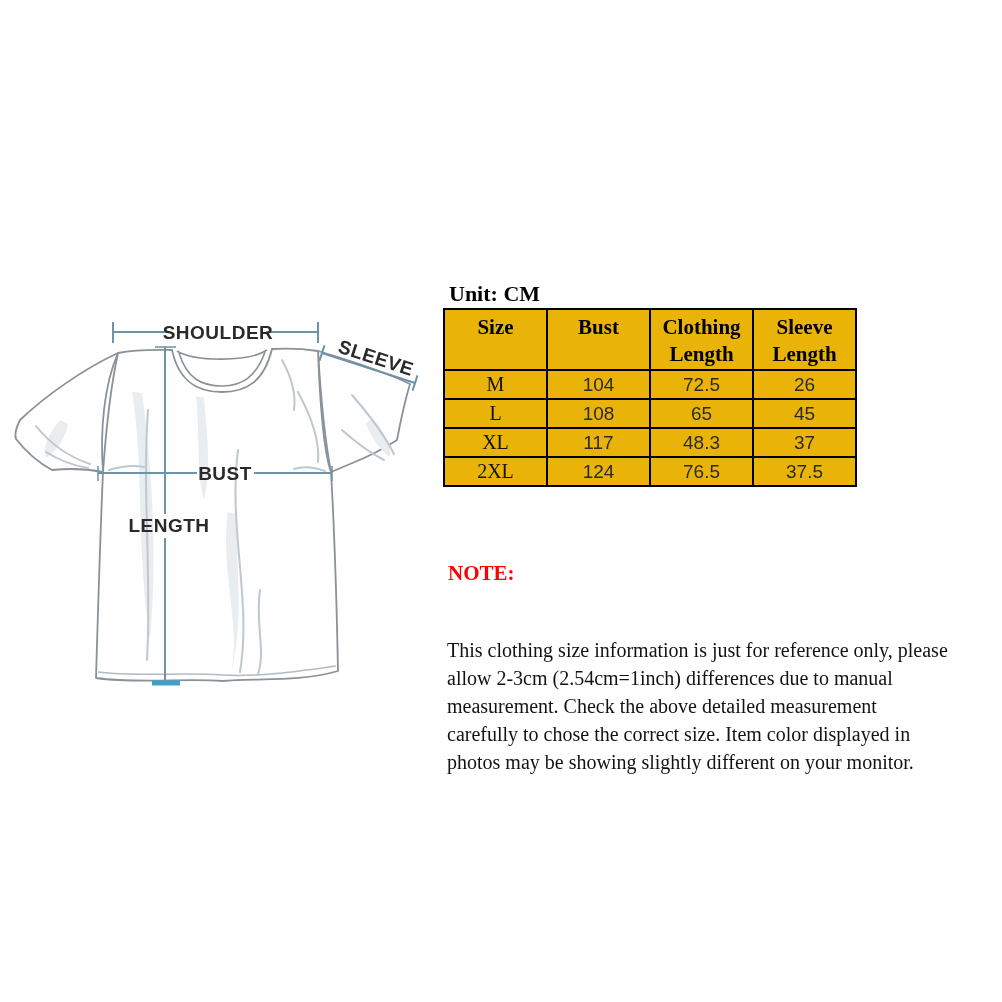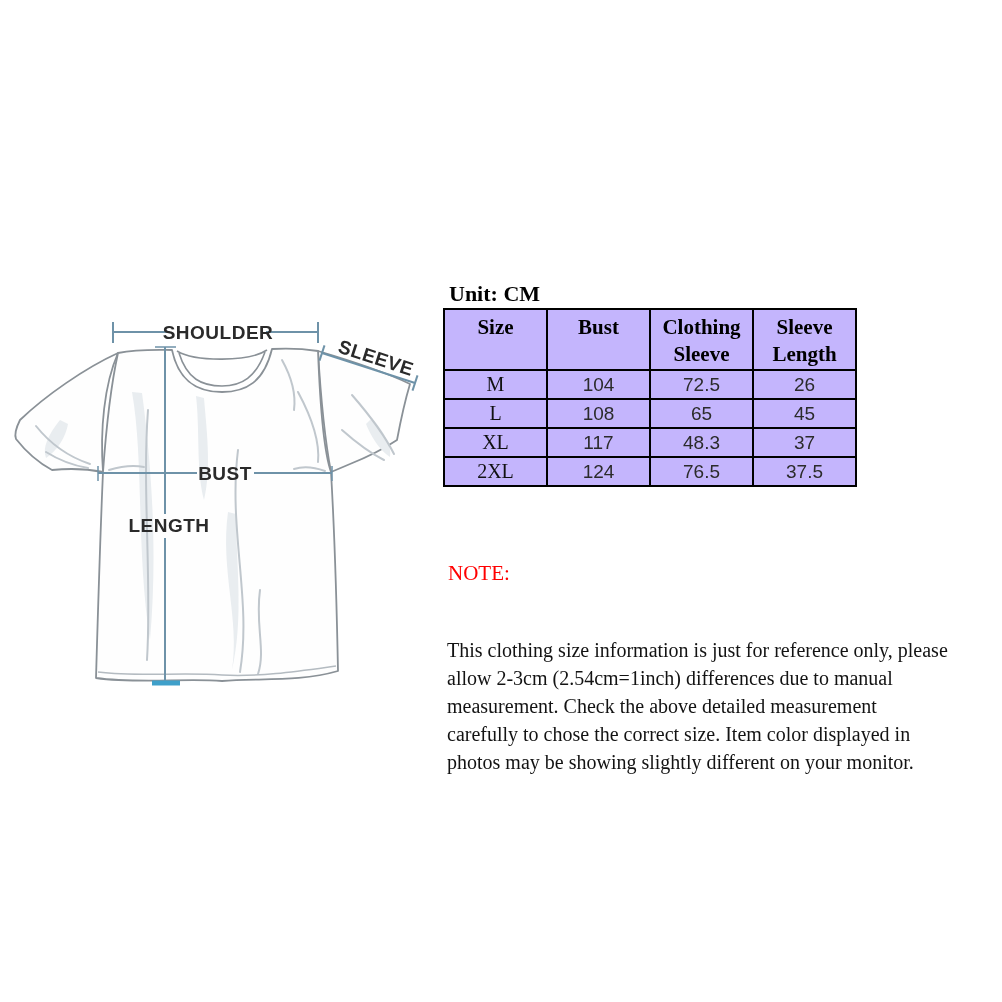--- a/index.html
+++ b/index.html
@@ -42,21 +42,21 @@
   }
 
   
   .size-table {
     position: absolute;
     left: 443px;
     top: 308px;
     width: 414px;
     border-collapse: collapse;
     table-layout: fixed;
-    background: #c4b5fd;
+    background: #eab308;
   }
   .size-table th, .size-table td {
     border: 2px solid #000000;
     text-align: center;
     vertical-align: middle;
     padding: 0;
   }
   .size-table th {
     height: 61px;
     vertical-align: top;
@@ -80,21 +80,21 @@
     color: #2b2b2b;
     margin-top: 48px;
   }
 
   
   .note-title {
     position: absolute;
     left: 448px;
     top: 561px;
     font-family: "Liberation Serif", serif;
-    font-weight: normal;
+    font-weight: bold;
     font-size: 21px;
     white-space: nowrap;
   }
   .note-body {
     position: absolute;
     left: 447px;
     top: 589px;
     width: 540px;
     font-family: "Liberation Serif", serif;
     font-size: 20px;
@@ -179,21 +179,21 @@
   </svg>
 
   <div class="unit-label">Unit: CM</div>
 
   <table class="size-table">
     <thead>
       <tr>
         <th>Size</th>
         <th>Bust</th>
         <th>Clothing
-Sleeve</th>
+Length</th>
         <th>Sleeve
 Length</th>
       </tr>
     </thead>
     <tbody>
       <tr>
         <td class="cell-size">M</td>
         <td class="cell-num">104</td>
         <td class="cell-num">72.5</td>
         <td class="cell-num">26</td>

